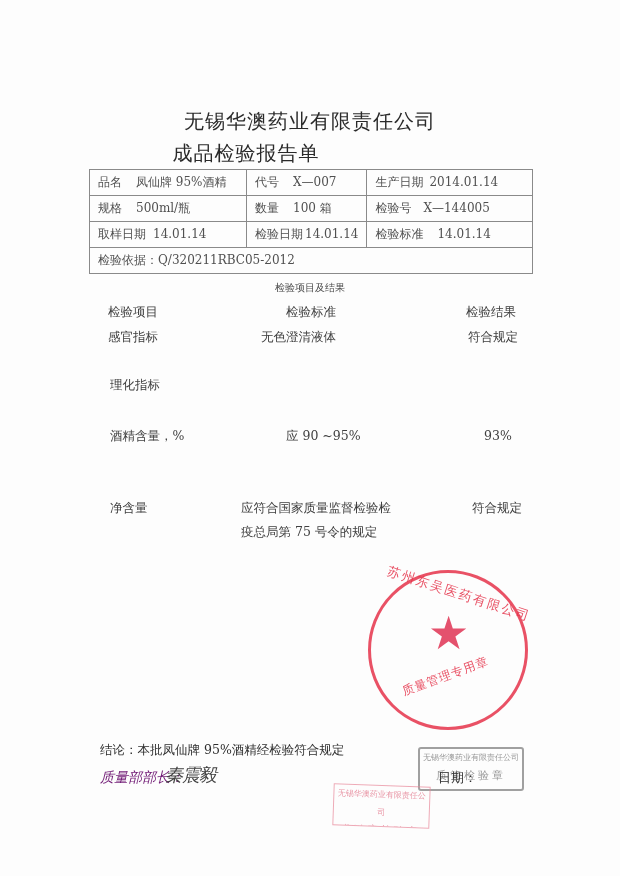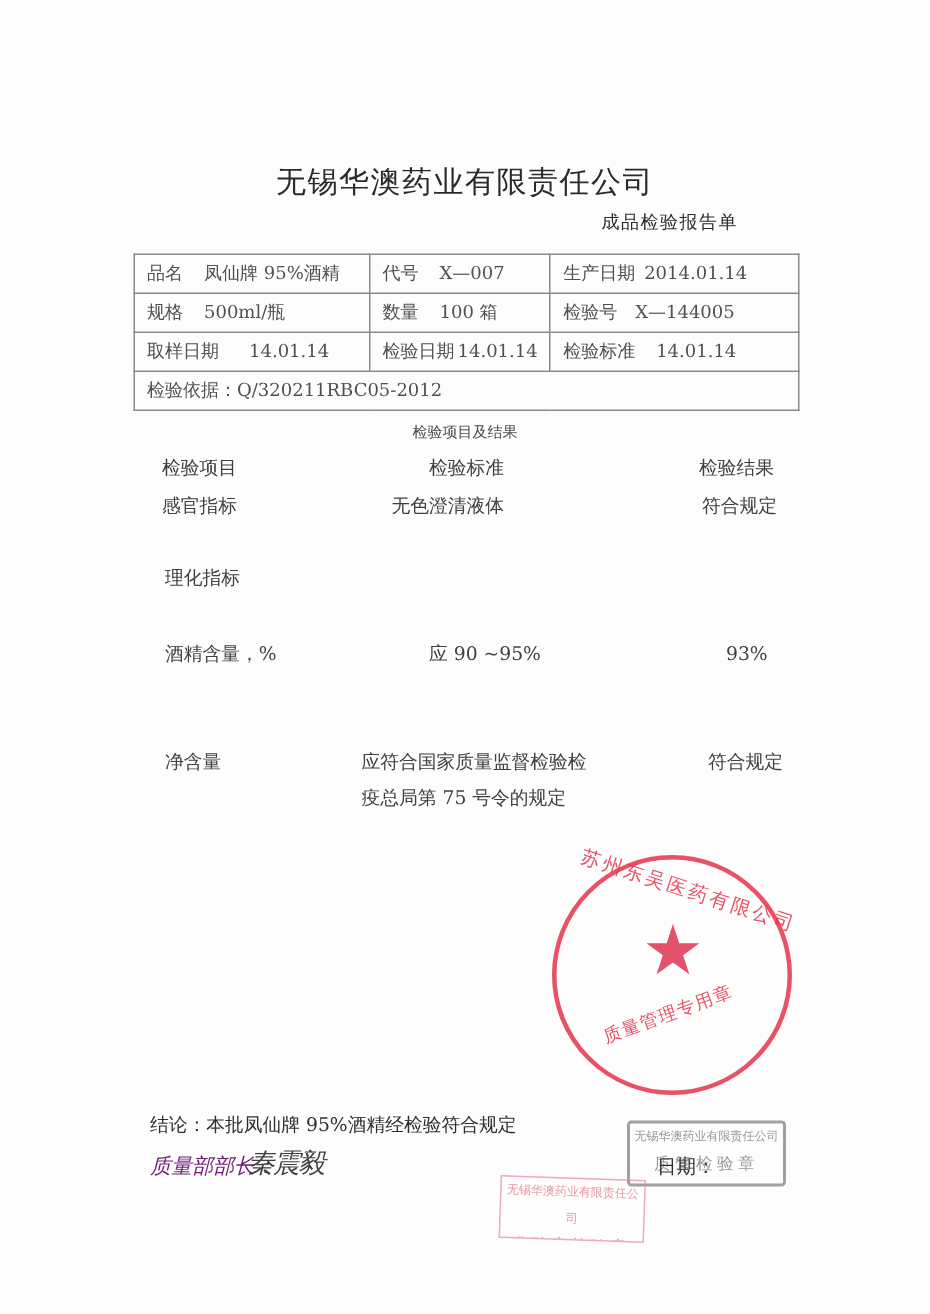--- a/index.html
+++ b/index.html
@@ -4,21 +4,21 @@
 <style>
   html, body { margin: 0; padding: 0; }
   body {
     width: 620px; height: 876px; position: relative; overflow: hidden;
     background: #fdfdfd;
     font-family: "DejaVu Serif", "Liberation Serif", serif;
     color: #3a3a3a;
   }
   .abs { position: absolute; white-space: nowrap; }
   .company { left: 0; width: 620px; top: 108px; text-align: center; font-size: 20px; color: #2a2a2a; letter-spacing: 1px; }
-  .doctitle { left: 0; width: 492px; top: 140px; text-align: right; font-size: 12px; color: #2a2a2a; letter-spacing: 1px; }
+  .doctitle { left: 0; width: 492px; top: 140px; text-align: center; font-size: 20px; color: #2a2a2a; letter-spacing: 1px; }
 
   table.info {
     position: absolute; left: 89px; top: 169px; width: 444px;
     border-collapse: collapse; font-size: 12px; color: #505050;
   }
   table.info td { border: 1px solid #8a8a8a; height: 25px; padding: 0 8px; white-space: nowrap; }
   table.info td .lbl { margin-right: 14px; font-family: Liberation Serif, serif; }
   .c1 { width: 142px; } .c2 { width: 99px; } .c3 { width: 153px; }
 
   .sec-title { left: 0; width: 620px; top: 281px; text-align: center; font-size: 10px; color: #4a4a4a; }
@@ -64,21 +64,21 @@
     <td class="c1"><span class="lbl">品名</span><span>凤仙牌 95%酒精</span></td>
     <td class="c2"><span class="lbl">代号</span><span>X—007</span></td>
     <td class="c3"><span class="lbl" style="margin-right:6px">生产日期</span><span>2014.01.14</span></td>
   </tr>
   <tr>
     <td><span class="lbl">规格</span><span>500ml/瓶</span></td>
     <td><span class="lbl">数量</span><span>100 箱</span></td>
     <td><span class="lbl" style="margin-right:12px">检验号</span><span>X—144005</span></td>
   </tr>
   <tr>
-    <td><span class="lbl" style="margin-right:20px">取样日期</span><span>14.01.14</span></td>
+    <td><span class="lbl" style="margin-right:7px">取样日期</span><span>14.01.14</span></td>
     <td><span class="lbl" style="margin-right:2px">检验日期</span><span>14.01.14</span></td>
     <td><span class="lbl" style="margin-right:14px">检验标准</span><span>14.01.14</span></td>
   </tr>
   <tr>
     <td colspan="3">检验依据：Q/320211RBC05-2012</td>
   </tr>
 </tbody>
   </table>
 
 <div class="abs sec-title">检验项目及结果</div>

